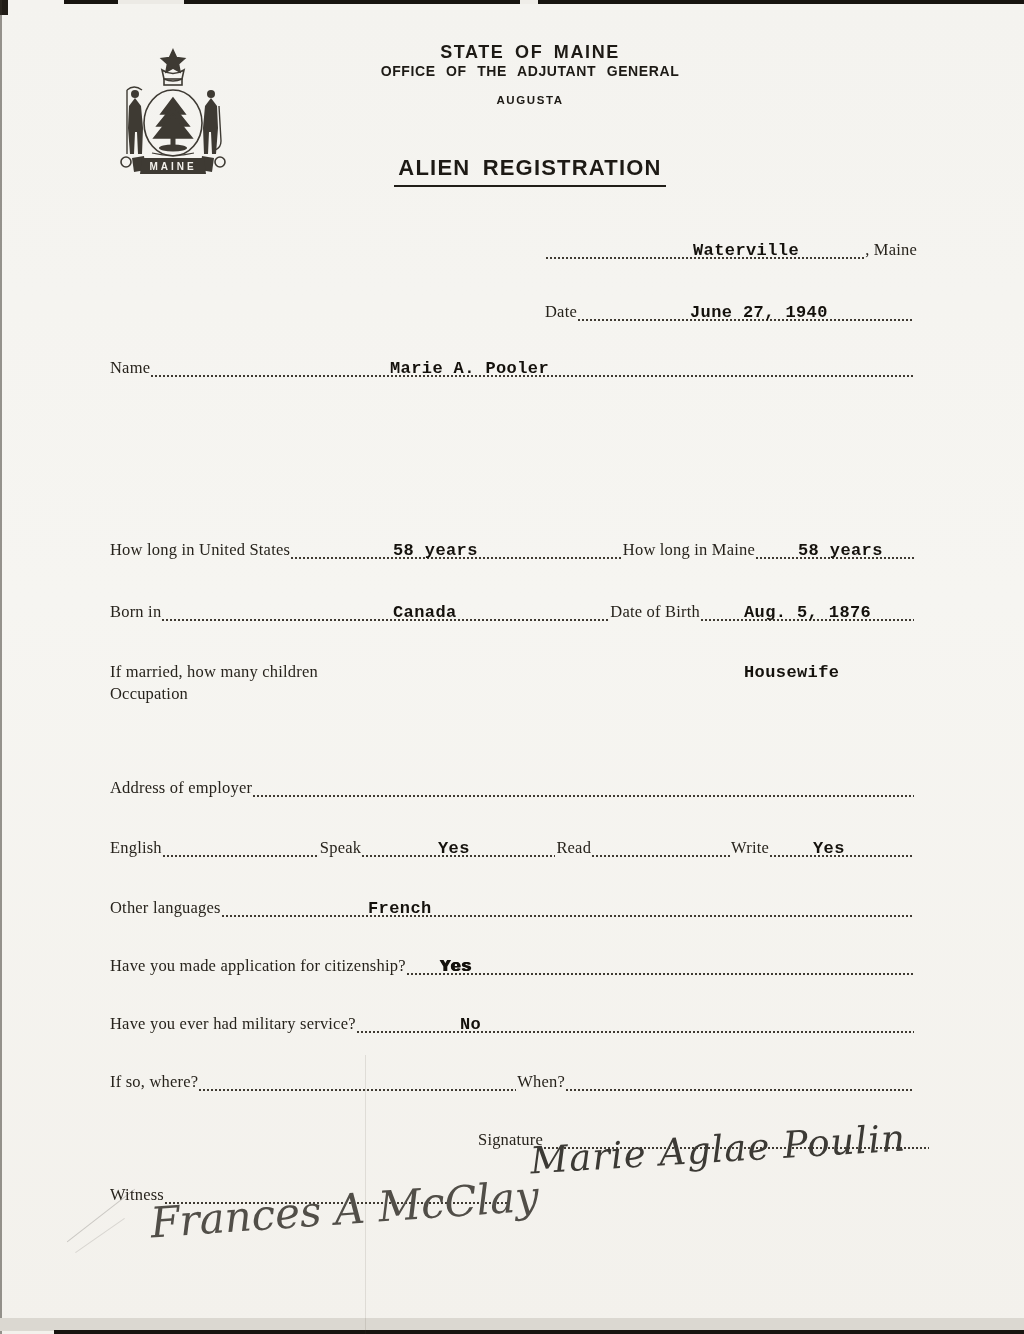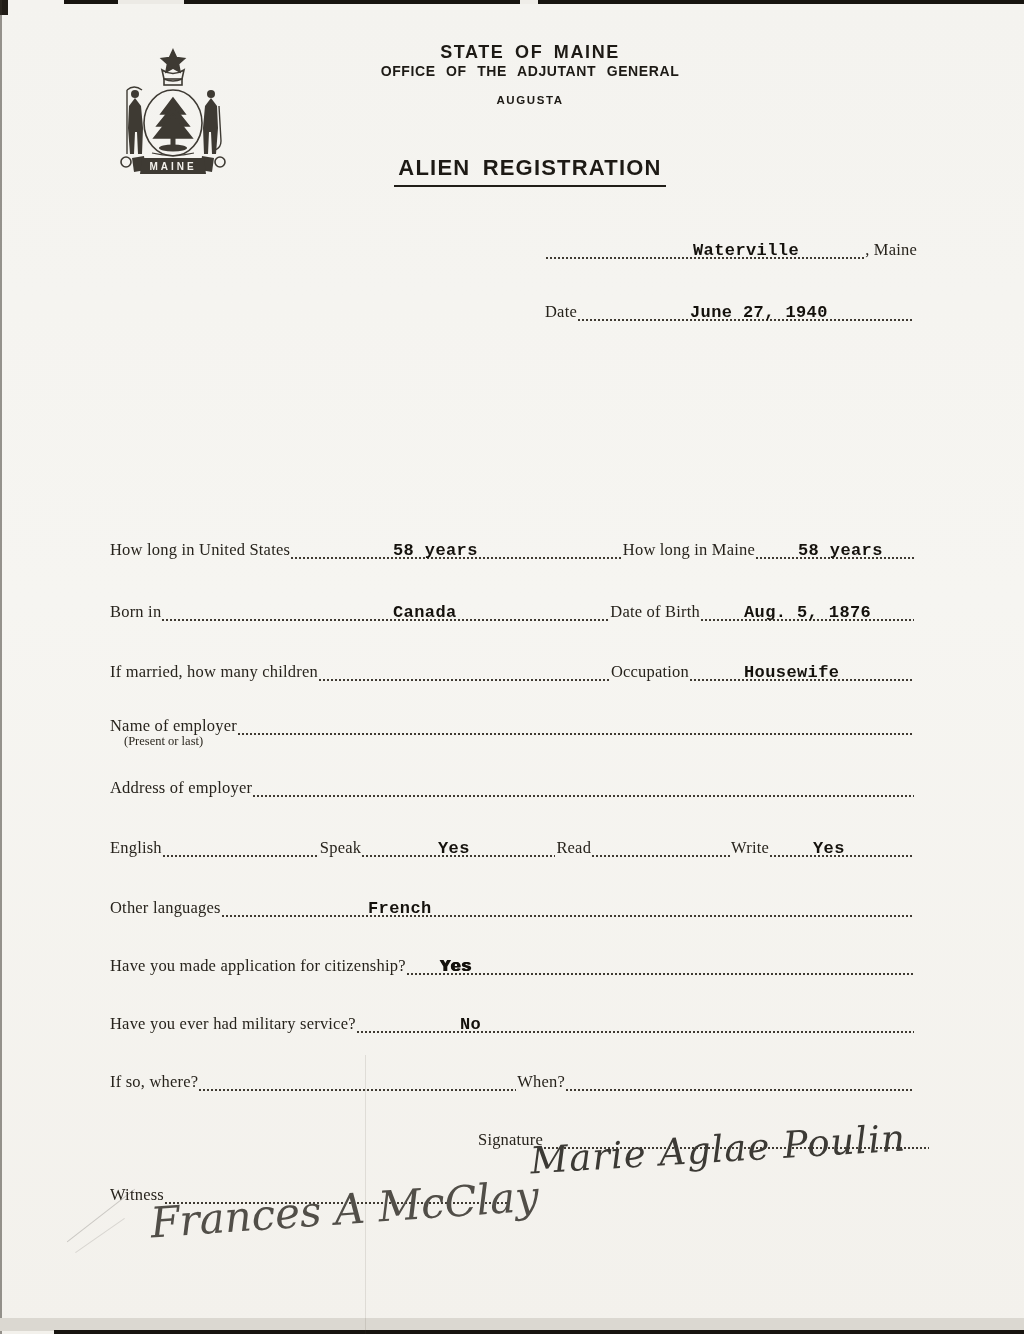--- a/index.html
+++ b/index.html
@@ -121,20 +121,25 @@
     <span class="lbl">, Maine</span>
     <span class="typed" style="left:148px;">Waterville</span>
   </div>
 
   <div class="row" style="top:302px;left:545px;width:370px;">
     <span class="lbl">Date</span>
     <span class="dots grow"></span>
     <span class="typed" style="left:145px;">June 27, 1940</span>
   </div>
 
+  <div class="row" style="top:358px;left:110px;width:805px;">
+    <span class="lbl">Name</span>
+    <span class="dots grow"></span>
+    <span class="typed" style="left:280px;">Marie A. Pooler</span>
+  </div>
 
 
 
   <div class="row" style="top:540px;left:110px;width:805px;">
     <span class="lbl">How long in United States</span>
     <span class="dots grow"></span>
     <span class="lbl">How long in Maine</span>
     <span class="dots" style="width:158px;"></span>
     <span class="typed" style="left:283px;">58 years</span>
     <span class="typed" style="left:688px;">58 years</span>
@@ -142,33 +147,28 @@
 
   <div class="row" style="top:602px;left:110px;width:805px;">
     <span class="lbl">Born in</span>
     <span class="dots grow"></span>
     <span class="lbl">Date of Birth</span>
     <span class="dots" style="width:213px;"></span>
     <span class="typed" style="left:283px;">Canada</span>
     <span class="typed" style="left:634px;">Aug. 5, 1876</span>
   </div>
 
-  <div class="row" style="top:662px;left:110px;width:805px;">
+  <div class="row" style="top:662px;left:110px;width:805px;flex-direction:column;">
     <span class="lbl">If married, how many children</span>
     <span class="dots grow"></span>
     <span class="lbl">Occupation</span>
     <span class="dots" style="width:224px;"></span>
     <span class="typed" style="left:634px;">Housewife</span>
   </div>
 
-  <div class="row" style="top:716px;left:110px;width:805px;">
-    <span class="lbl">Name of employer</span>
-    <span class="dots grow"></span>
-    <span class="sublbl">(Present or last)</span>
-  </div>
 
   <div class="row" style="top:778px;left:110px;width:805px;">
     <span class="lbl">Address of employer</span>
     <span class="dots grow"></span>
   </div>
 
   <div class="row" style="top:838px;left:110px;width:805px;">
     <span class="lbl">English</span>
     <span class="dots" style="width:156px;"></span>
     <span class="lbl">Speak</span>

